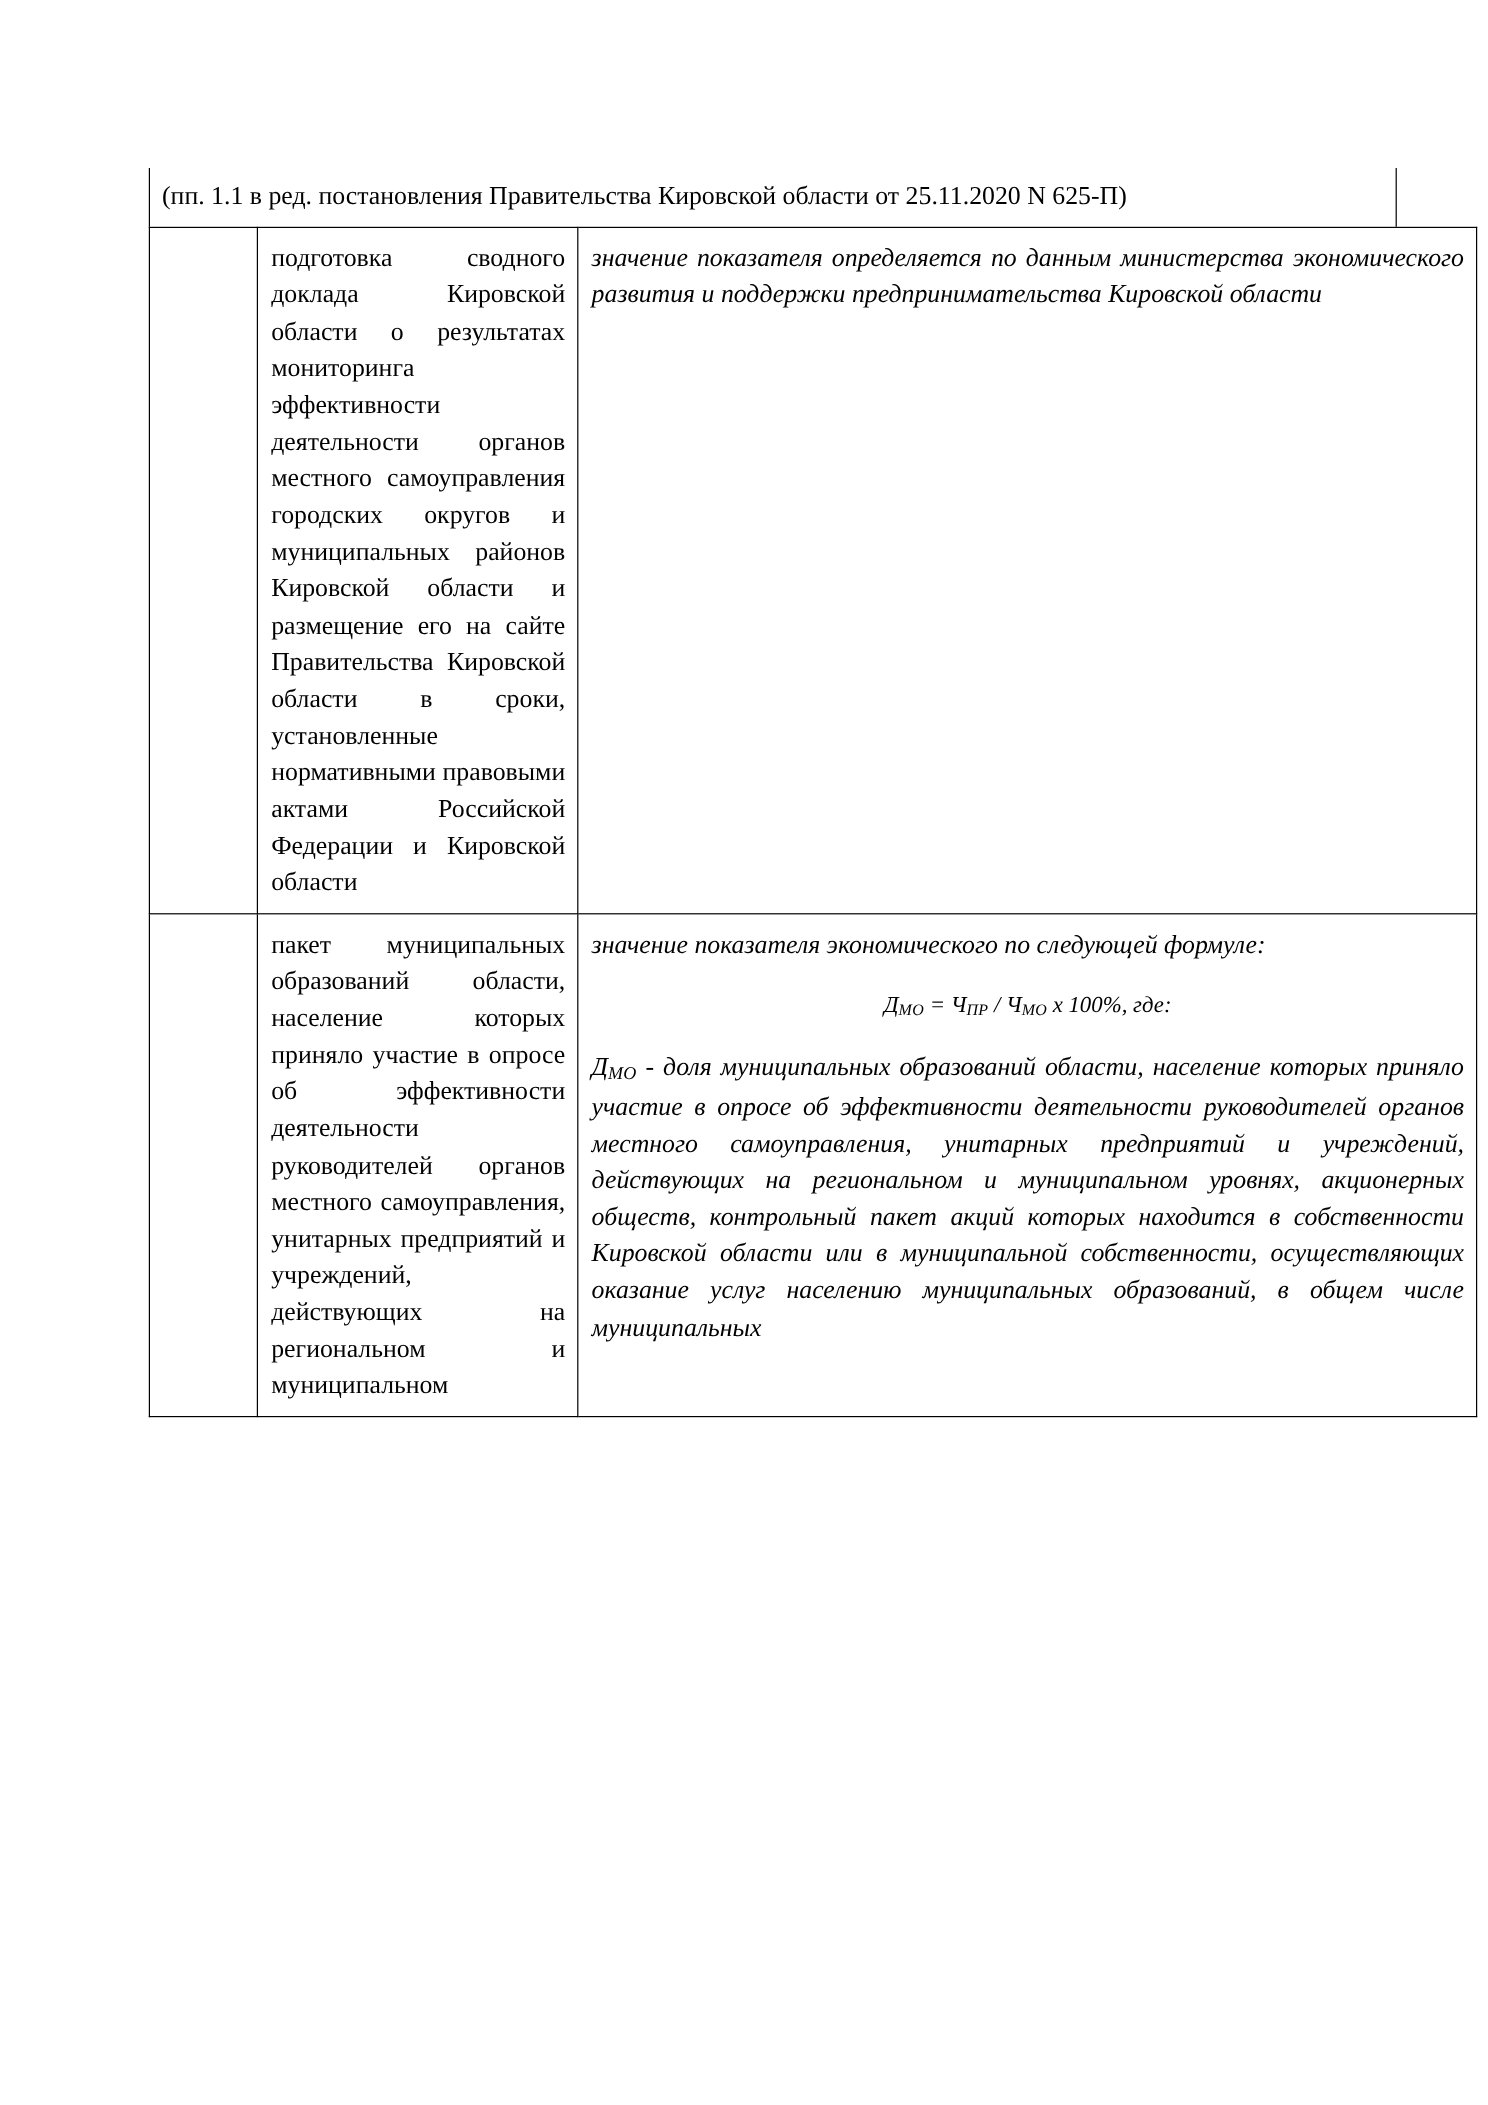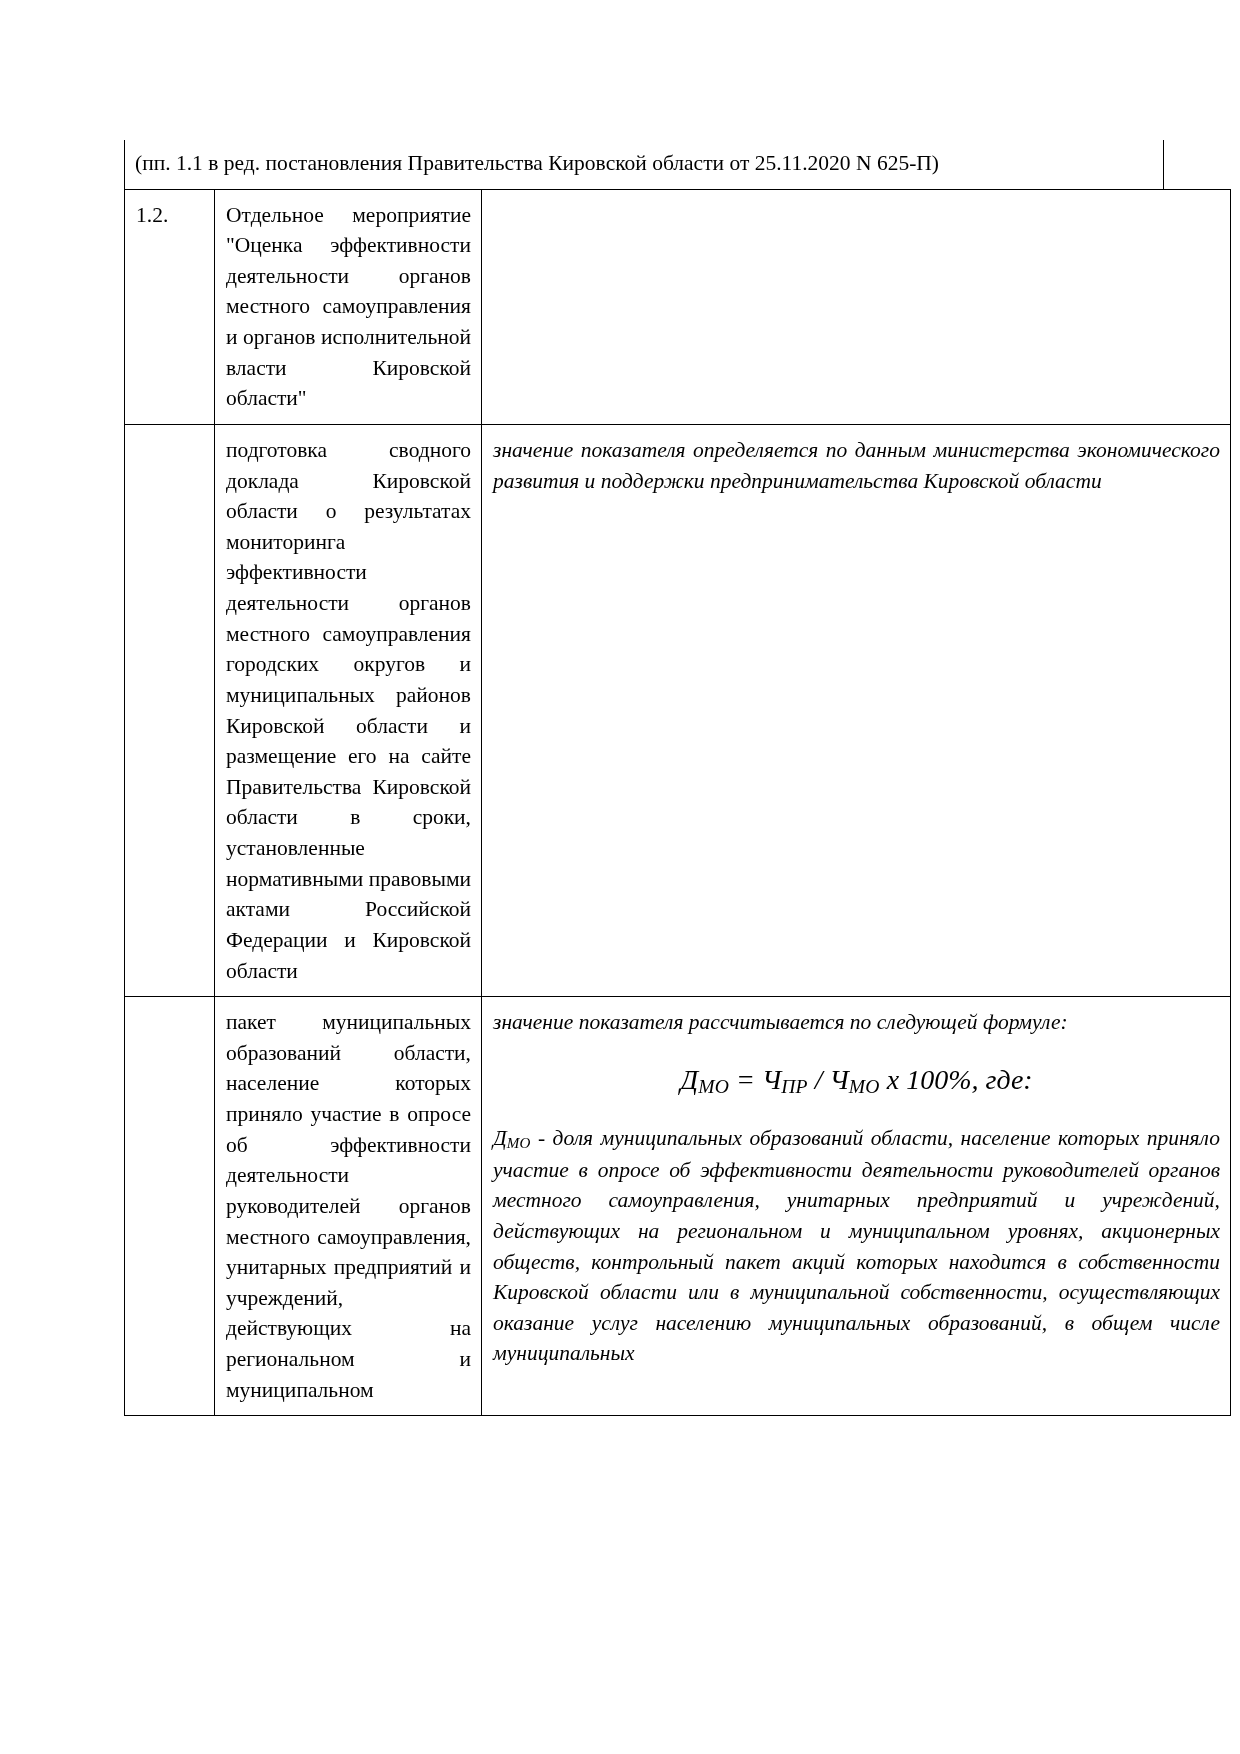--- a/index.html
+++ b/index.html
@@ -71,56 +71,51 @@
     font-style: italic;
   }
   .cell-p {
     margin: 0;
     text-align: justify;
     text-justify: inter-word;
   }
   .formula {
     text-align: center;
     margin: 22px 0 22px 0;
-    font-size: 28px;
+    font-size: 19px;
     white-space: nowrap;
   }
   .formula sub, .varsub {
     font-size: 0.70em;
     vertical-align: -0.22em;
     letter-spacing: 0.2px;
   }
   .last-justify { text-align: justify; text-align-last: justify; }
 </style>
 </head>
 <body>
 
 <div class="page">
 
   <div class="intro-note">(пп. 1.1 в ред. постановления Правительства Кировской области от 25.11.2020 N 625-П)</div>
 
   <table class="doc-table">
     <tbody>
-      <tr>
-        <td class="col-num">1.2.</td>
-        <td class="col-mid">Отдельное мероприятие "Оценка эффективности деятельности органов местного самоуправления и органов исполнительной власти Кировской области"</td>
-        <td class="col-wide"></td>
-      </tr>
 
       <tr>
         <td class="col-num"></td>
         <td class="col-mid">подготовка сводного доклада Кировской области о результатах мониторинга эффективности деятельности органов местного самоуправления городских округов и муниципальных районов Кировской области и размещение его на сайте Правительства Кировской области в сроки, установленные нормативными правовыми актами Российской Федерации и Кировской области</td>
         <td class="col-wide">значение показателя определяется по данным министерства экономического развития и поддержки предпринимательства Кировской области</td>
       </tr>
 
       <tr>
         <td class="col-num"></td>
         <td class="col-mid">пакет муниципальных образований области, население которых приняло участие в опросе об эффективности деятельности руководителей органов местного самоуправления, унитарных предприятий и учреждений, действующих на региональном и муниципальном</td>
         <td class="col-wide">
-          <p class="cell-p">значение показателя рассчитывается по следующей формуле:</p>
+          <p class="cell-p">значение показателя экономического по следующей формуле:</p>
           <div class="formula">
             <span>Д</span><span class="varsub">МО</span><span> = </span><span>Ч</span><span class="varsub">ПР</span><span> / </span><span>Ч</span><span class="varsub">МО</span><span> х 100%, где:</span>
           </div>
           <p class="cell-p last-justify"><span>Д</span><span class="varsub">МО</span> <span>- доля муниципальных образований области, население которых приняло участие в опросе об эффективности деятельности руководителей органов местного самоуправления, унитарных предприятий и учреждений, действующих на региональном и муниципальном уровнях, акционерных обществ, контрольный пакет акций которых находится в собственности Кировской области или в муниципальной собственности, осуществляющих оказание услуг населению муниципальных образований, в общем числе муниципальных</span></p>
         </td>
       </tr>
     </tbody>
   </table>
 
 </div>

